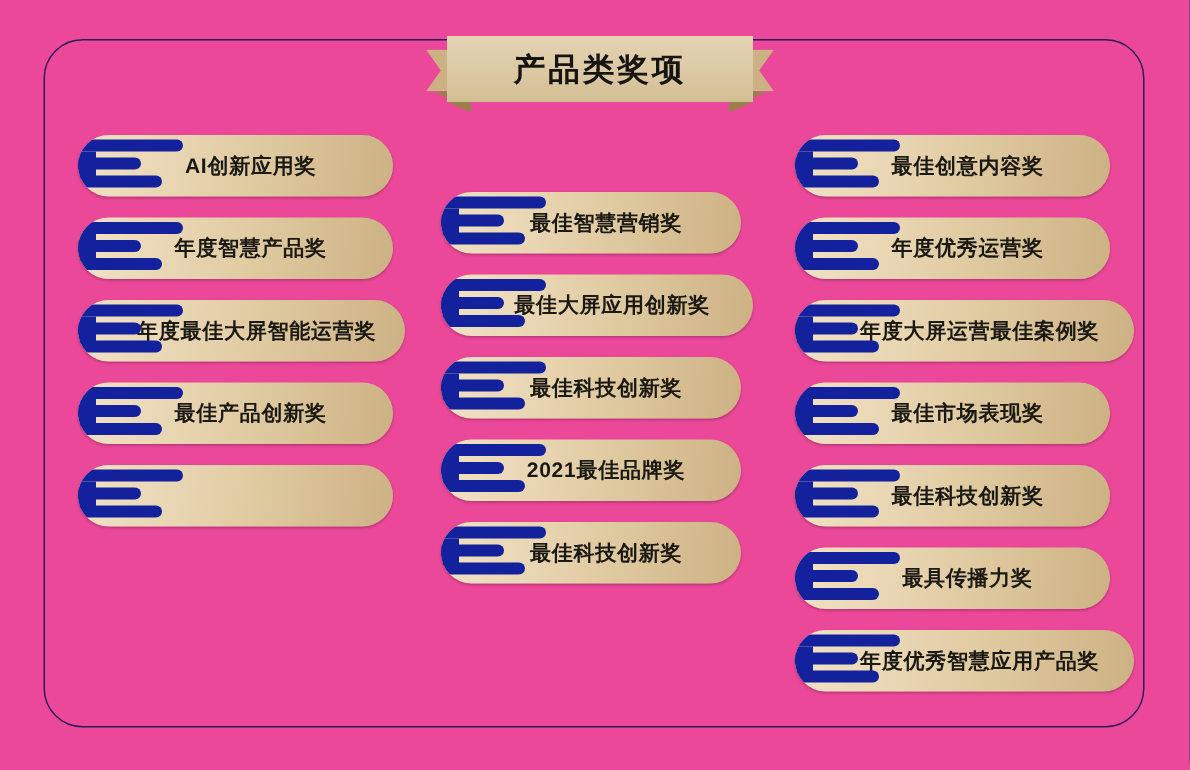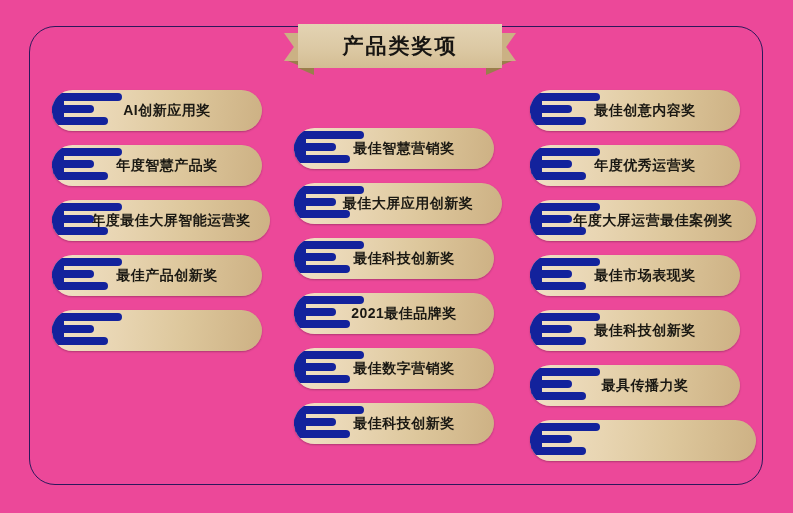--- a/index.html
+++ b/index.html
@@ -198,29 +198,20 @@
         </div>
         <div class="label">2021最佳品牌奖</div>
       </div>
       <div class="pill">
         <div class="drip">
           <i class="a"></i>
           <i class="d"></i>
           <i class="b"></i>
           <i class="c"></i>
         </div>
-        <div class="label">最佳数字营销奖</div>
-      </div>
-      <div class="pill">
-        <div class="drip">
-          <i class="a"></i>
-          <i class="d"></i>
-          <i class="b"></i>
-          <i class="c"></i>
-        </div>
         <div class="label">最佳科技创新奖</div>
       </div>
     </div>
   <div class="col" id="col-right">
       <div class="pill">
         <div class="drip">
           <i class="a"></i>
           <i class="d"></i>
           <i class="b"></i>
           <i class="c"></i>
@@ -272,16 +263,17 @@
         </div>
         <div class="label">最具传播力奖</div>
       </div>
       <div class="pill wide-r">
         <div class="drip">
           <i class="a"></i>
           <i class="d"></i>
           <i class="b"></i>
           <i class="c"></i>
         </div>
+        <div class="label">年度优秀智慧应用产品奖</div>
       </div>
     </div>
 
 </div>
 
 </body></html>

